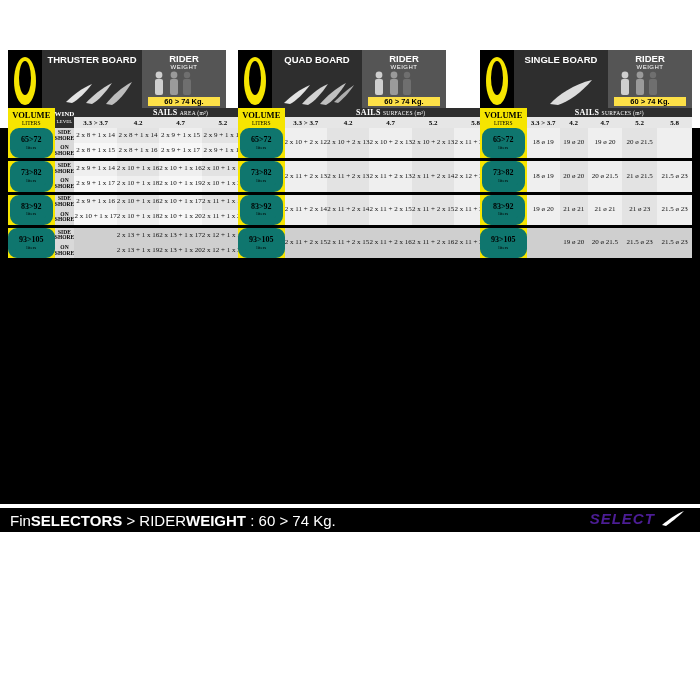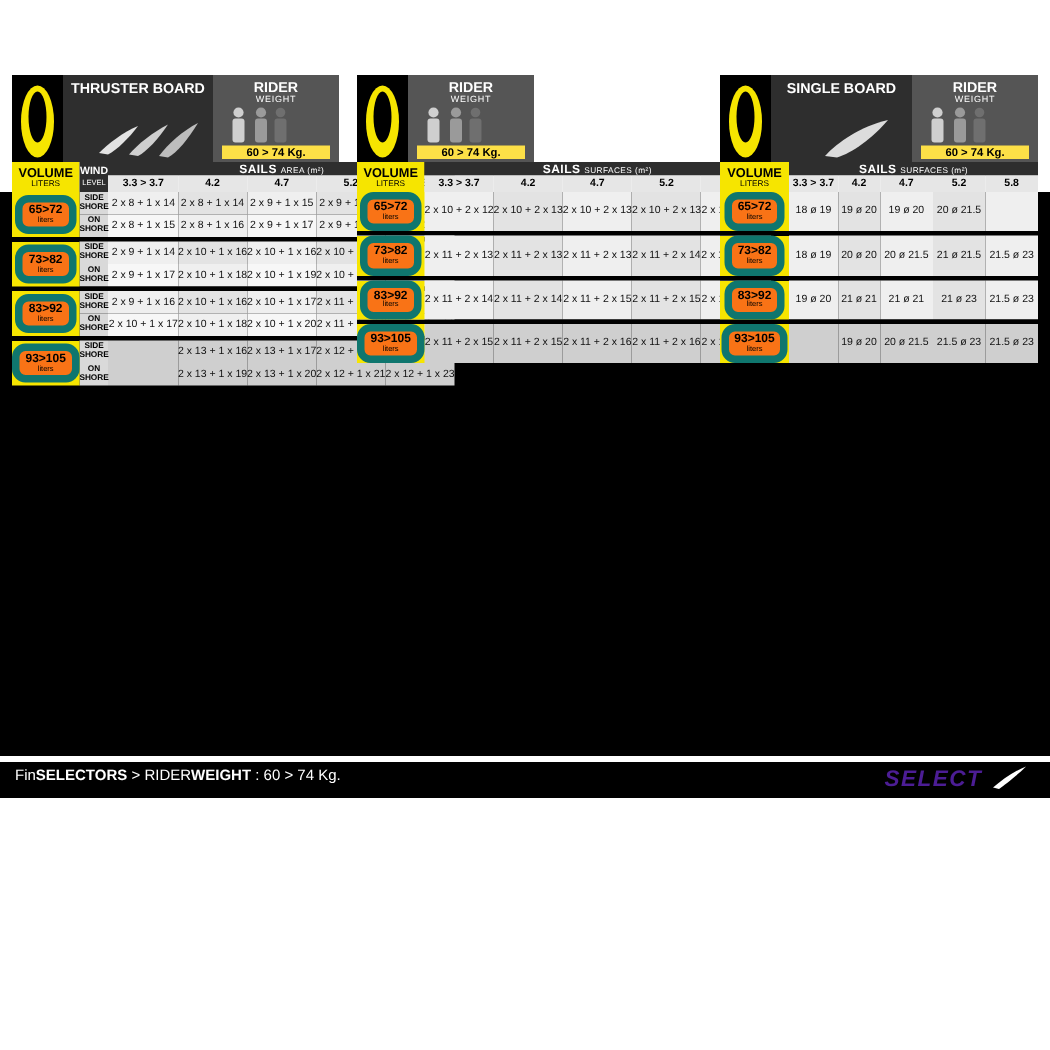--- a/index.html
+++ b/index.html
@@ -26,42 +26,42 @@
   .hdr .boardname{background:#2e2e2e;color:#fff;font-size:9.5px;font-weight:bold;text-align:center;padding-top:4px;flex:1 1 auto;position:relative;}
   .hdr .ridercell{background:#555555;color:#fff;width:84px;text-align:center;position:relative;}
   .hdr .ridercell .rl{font-size:9.5px;font-weight:bold;padding-top:3px;}
   .hdr .ridercell .wl{font-size:6px;letter-spacing:.5px;}
   .hdr .ridercell .wv{background:#fde047;color:#000;font-size:7.5px;font-weight:bold;position:absolute;bottom:2px;left:6px;right:6px;}
   .boardimg{position:absolute;left:2px;top:6px;}
   .finimg{position:absolute;right:6px;bottom:2px;}
   .people{position:absolute;left:8px;bottom:12px;}
 
   
-  table{border-collapse:collapse;width:100%;}
+  table{border-collapse:collapse;width:100%;font-family:Liberation Serif, serif;}
   td,th{padding:0;margin:0;}
   .vol{background:#f6e500;color:#000;font-weight:bold;font-size:8.5px;text-align:center;vertical-align:middle;}
   .vol .lit{font-size:5.5px;font-weight:normal;display:block;}
   .volcell{background:#f6e500;width:44px;text-align:center;vertical-align:middle;position:relative;}
-  .pill{display:inline-block;background:#f97316;border-radius:9px;border:5px solid #0f766e;font-size:8px;font-weight:bold;padding:1px 4px;line-height:1.1;}
+  .pill{display:inline-block;background:#0f766e;border-radius:9px;border:7px solid #0f766e;font-size:8px;font-weight:bold;padding:1px 4px;line-height:1.1;}
   .pill .lit{display:block;font-size:5px;font-weight:normal;}
   .windhdr{background:#2e2e2e;color:#fff;font-size:7px;font-weight:bold;text-align:center;line-height:1.05;width:26px;}
   .sailhdr{background:#2e2e2e;color:#fff;font-size:8px;font-weight:bold;text-align:center;letter-spacing:.3px;}
   .sailhdr .sm{font-size:5.5px;font-weight:normal;}
   .sz{background:#e6e6e6;color:#000;font-size:7px;font-weight:bold;text-align:center;height:11px;}
   .wcell{background:#d9d9d9;color:#000;font-size:5.5px;font-weight:bold;text-align:center;line-height:1.05;width:26px;}
   .cell{font-size:7px;text-align:center;color:#111;height:15px;line-height:1.1;white-space:nowrap;}
   .lgt{background:#efefef;}
   .drk{background:#cfcfcf;}
   .mid{background:#e3e3e3;}
   .wht{background:#f7f7f7;}
   .rowgap{height:3px;background:#000;}
 
   
   #bottom{position:absolute;left:0;top:508px;width:700px;height:24px;background:#000;}
-  #bottomtext{position:absolute;left:10px;top:512px;color:#fff;font-size:10px;}
+  #bottomtext{position:absolute;left:10px;top:512px;color:#fff;font-size:15px;}
   #bottomtext b{font-weight:bold;}
   #brand{position:absolute;right:14px;top:510px;color:#4c1d95;font-size:15px;font-weight:bold;font-style:italic;letter-spacing:1px;}
   .whitebar{position:absolute;left:0;top:504px;width:700px;height:4px;background:#fff;}
 </style>
 </head>
 <body>
 
 <div id="page">
   <div id="sheet"></div>
 
@@ -273,20 +273,29 @@
       </div>
     </div>
 
     <div class="hdr">
       <div class="boardcell">
         <svg class="boardimg" width="30" height="50" viewBox="0 0 30 50">
           <ellipse cx="15" cy="25" rx="11" ry="24" fill="#f6e500"></ellipse>
           <ellipse cx="15" cy="22" rx="6" ry="17" fill="#000"></ellipse>
         </svg>
       </div>
+      <div class="boardname">
+        <span>QUAD BOARD</span>
+        <svg class="finimg" width="78" height="30" viewBox="0 0 78 30">
+          <path d="M6 27 C12 21 22 13 32 9 C26 17 18 25 12 28 Z" fill="#e3e3e3"></path>
+          <path d="M24 28 C30 21 40 12 50 8 C44 17 36 26 30 29 Z" fill="#d2d2d2"></path>
+          <path d="M42 28 C48 21 58 12 68 7 C62 17 54 26 48 29 Z" fill="#c0c0c0"></path>
+          <path d="M56 26 C62 20 70 13 76 9 C71 17 64 24 60 27 Z" fill="#aeaeae"></path>
+        </svg>
+      </div>
       <div class="ridercell">
         <div class="rl">RIDER</div>
         <div class="wl">WEIGHT</div>
         <svg class="people" width="44" height="26" viewBox="0 0 44 26">
           <g fill="#cfcfcf">
               <circle cx="9" cy="5" r="3.4"></circle>
               <rect x="5" y="9" width="8" height="16" rx="2"></rect>
             </g>
           <g fill="#9a9a9a">
               <circle cx="24" cy="5" r="3.4"></circle>

